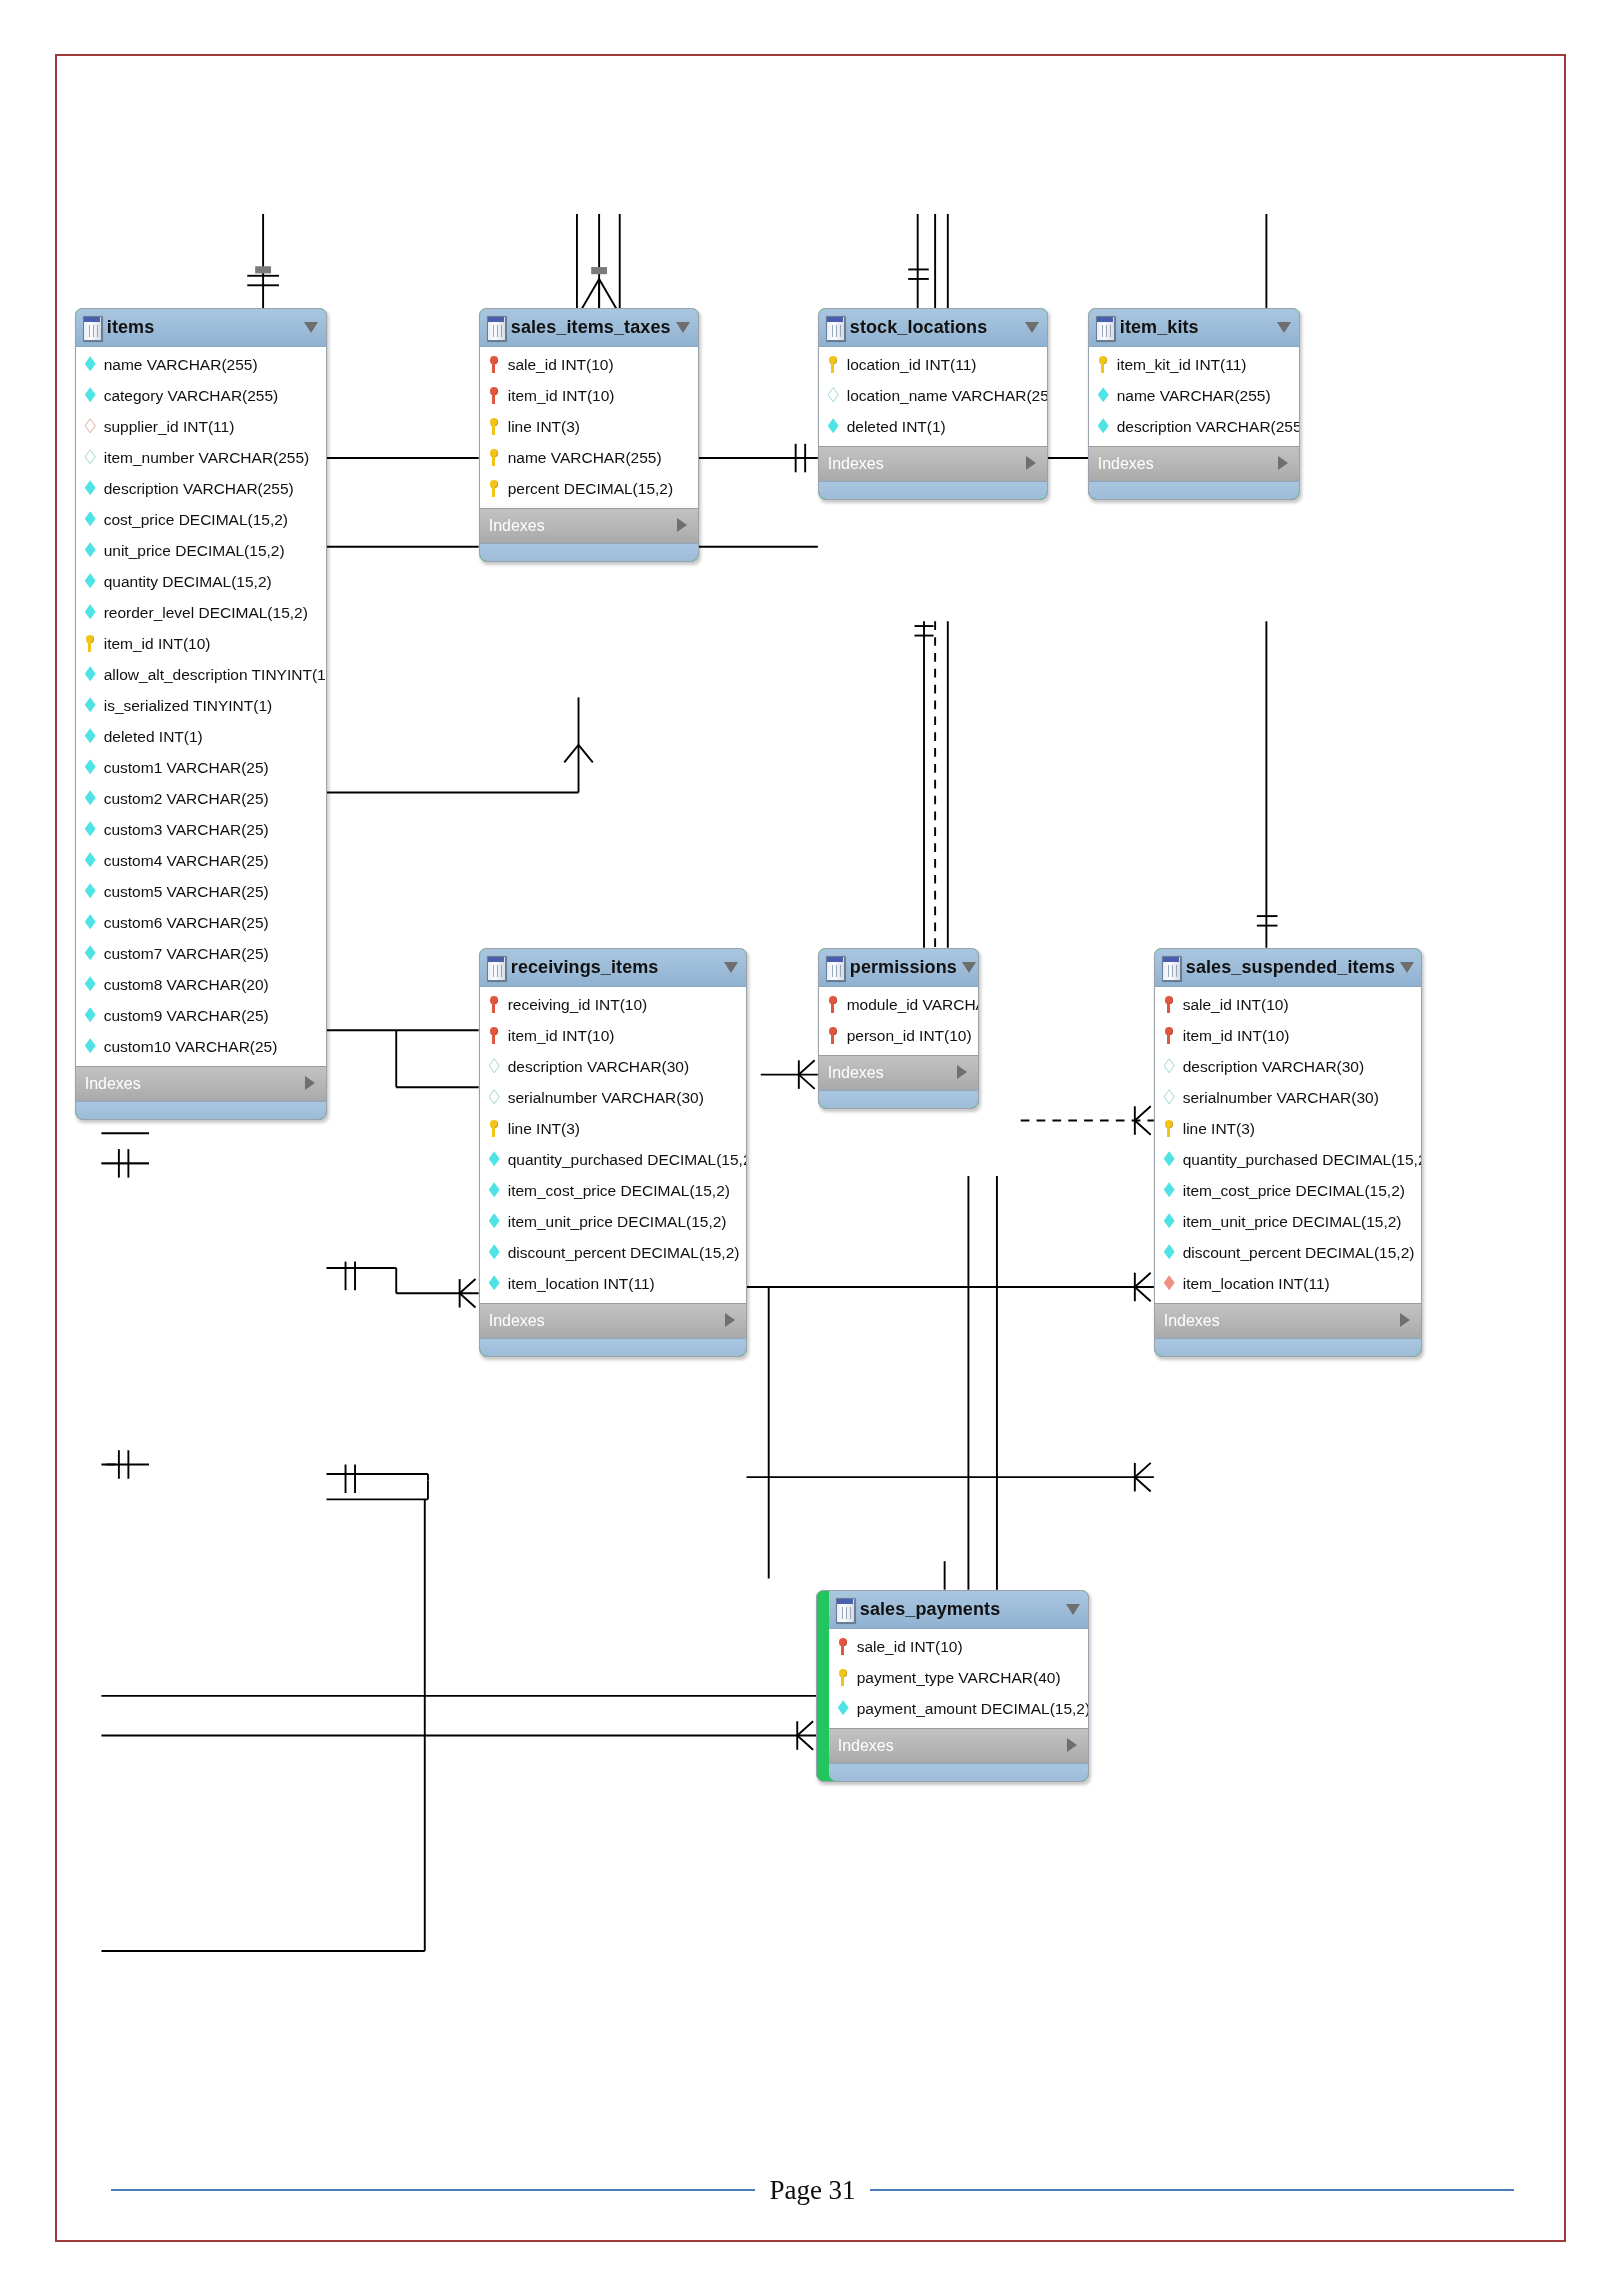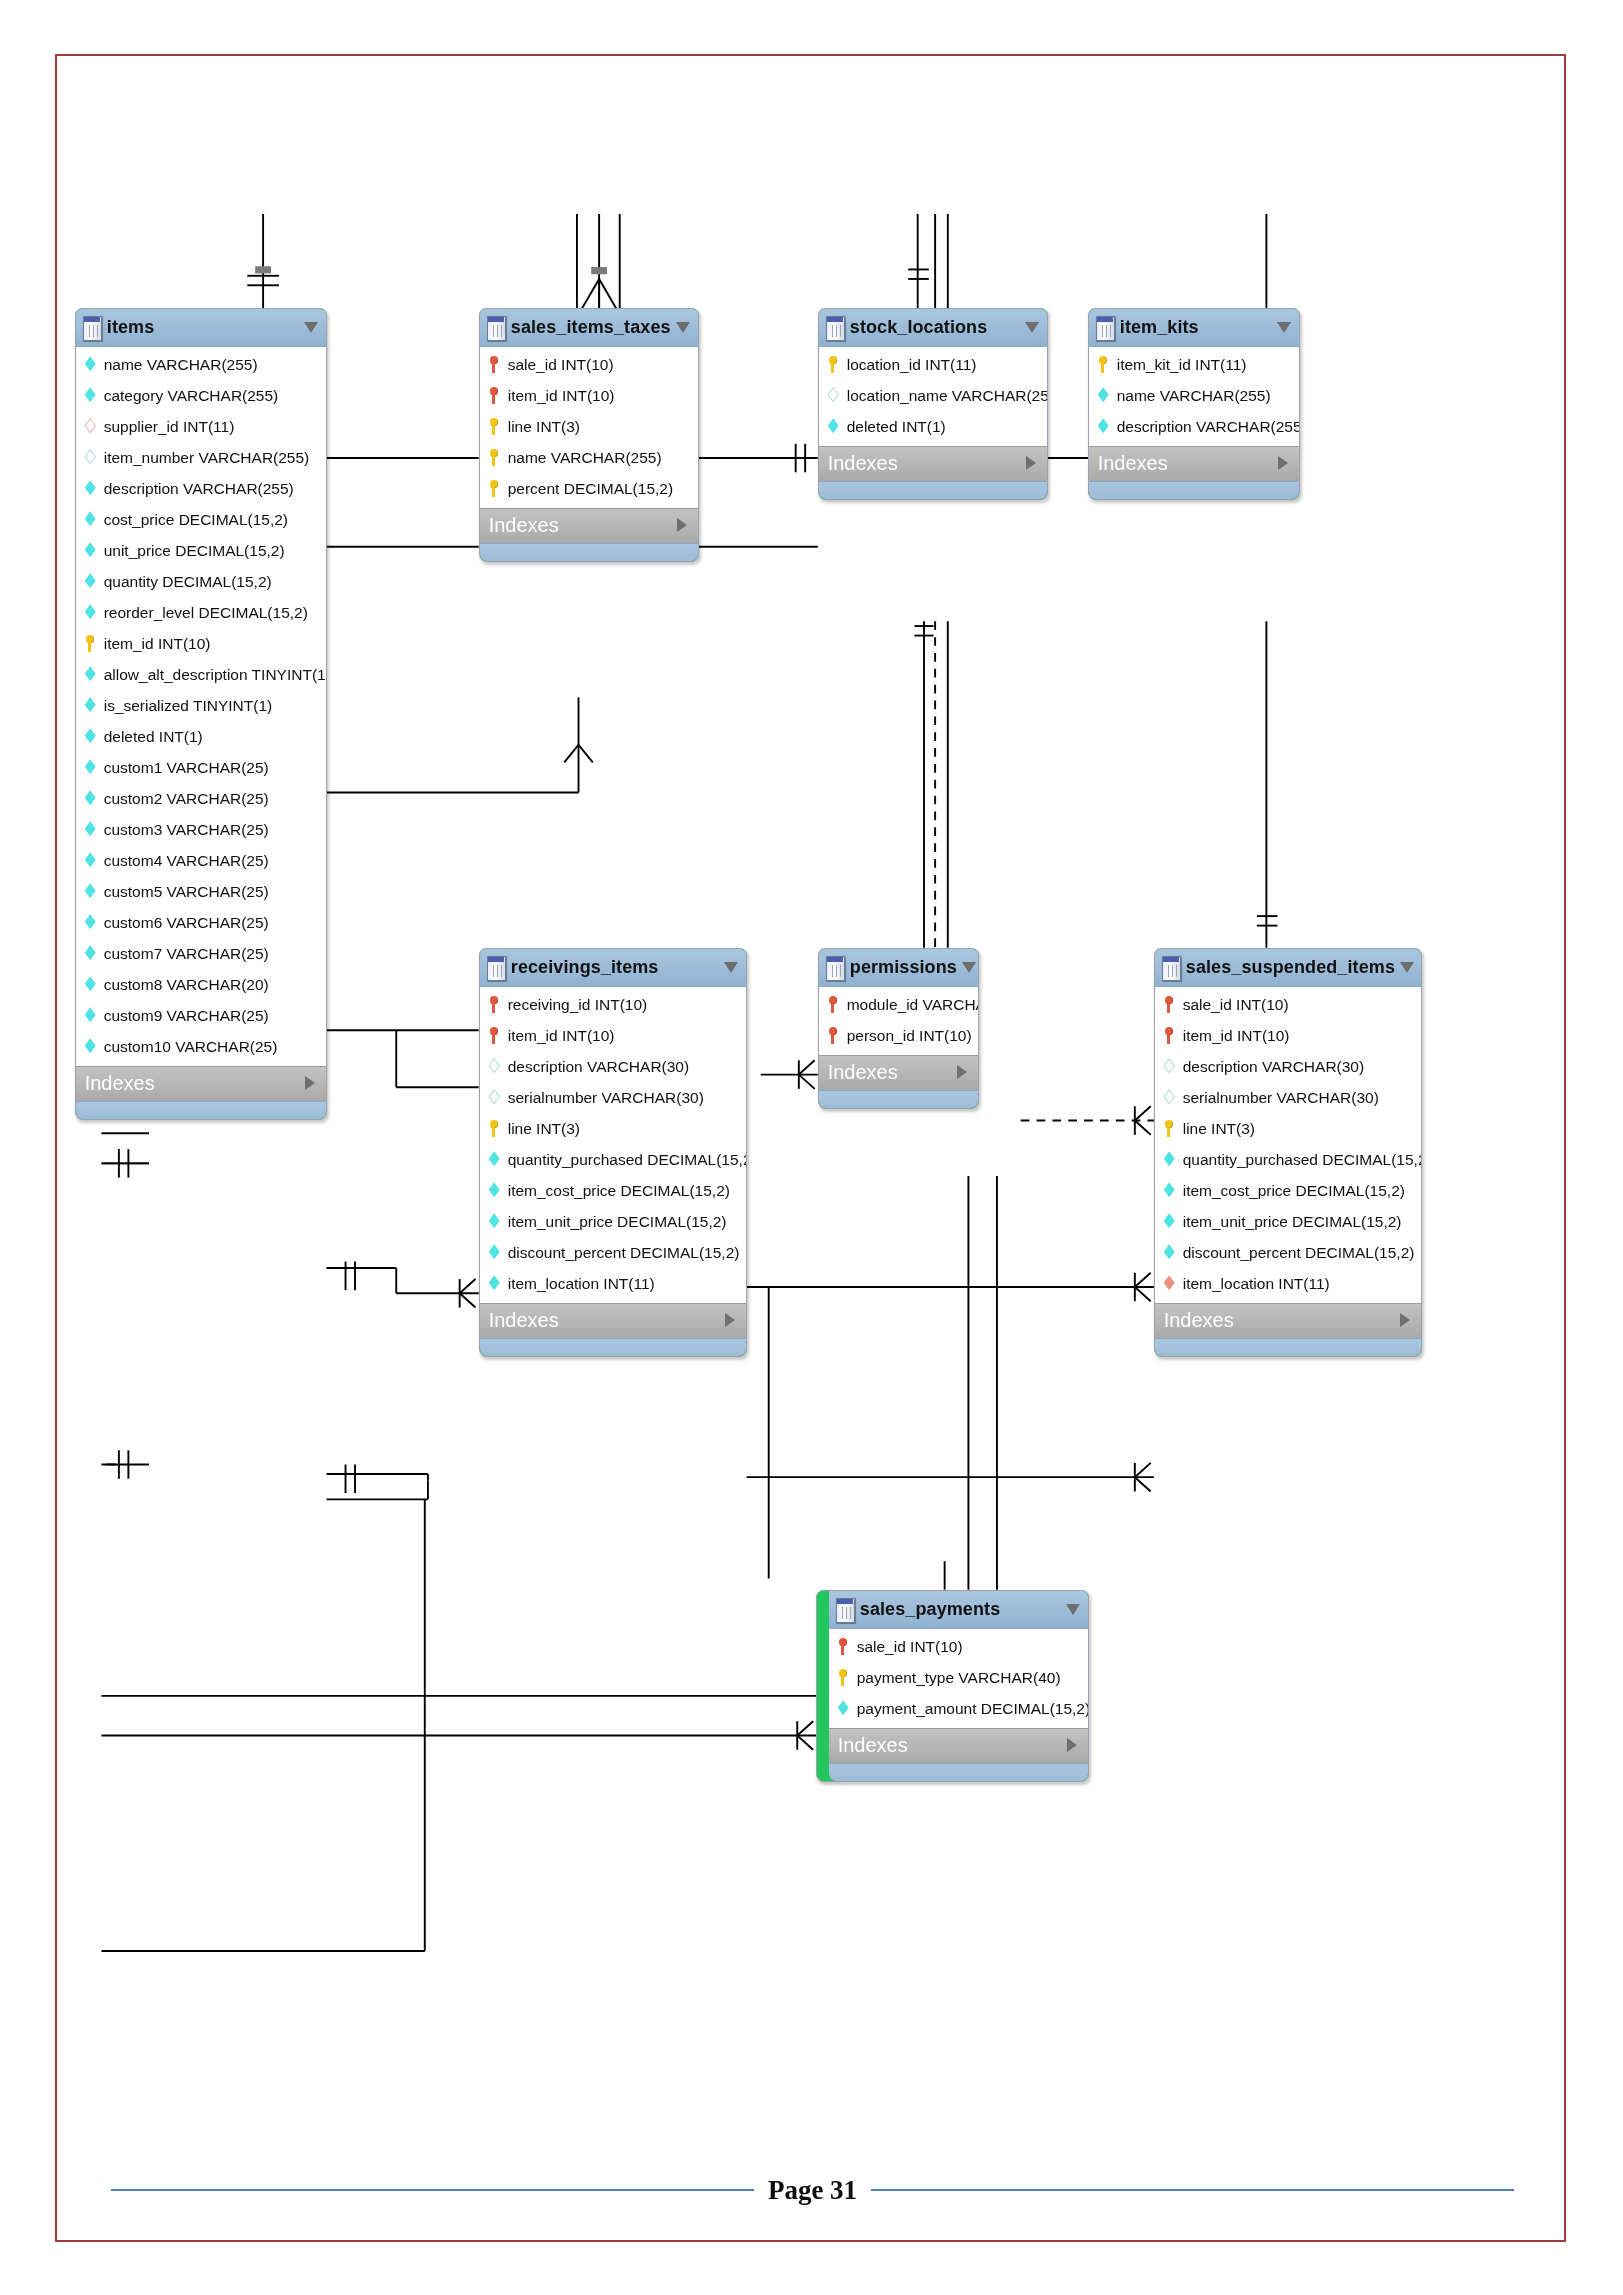--- a/index.html
+++ b/index.html
@@ -128,21 +128,21 @@
   .d-red::before{background:#ef9181;}
   
   .tbl-indexes{
     position:relative;
     height:34px;
     background:linear-gradient(to bottom,#c2c2c2 0%,#b4b4b4 60%,#a9a9a9 100%);
     border-top:0.8px solid #9b9b9b;
     display:flex;align-items:center;
     padding-left:8.7px;
   }
-  .idx-label{font-size:20px;color:#ffffff;font-weight:normal;}
+  .idx-label{font-size:16px;color:#ffffff;font-weight:normal;}
   .idx-arrow{
     position:absolute;right:11px;top:50%;margin-top:-7.1px;
     width:0;height:0;
     border-top:7.1px solid transparent;
     border-bottom:7.1px solid transparent;
     border-left:10.3px solid #6f6f6f;
   }
   .tbl-foot{
     height:17.4px;
     background:linear-gradient(to bottom,#a9c6e0,#9dbcd8);
@@ -150,21 +150,21 @@
     border-radius:0 0 7.1px 7.1px;
   }
   
   #pg-footer{
     position:absolute;left:111px;top:2166px;width:1403px;height:48px;
     display:flex;align-items:center;justify-content:center;
   }
   #pg-footer .rule{flex:1 1 auto;height:1.6px;background:#4a7ebb;}
   #pg-footer .pgnum{
     font-family:"Liberation Serif",serif;
-    font-size:27px;font-weight:bold;color:#0d0d0d;
+    font-size:27px;font-weight:normal;color:#0d0d0d;
     padding:0 14.3px;white-space:nowrap;
   }
   svg#wires{position:absolute;left:0;top:0;width:1623px;height:2295px;pointer-events:none;}
   svg#wires line,svg#wires path,svg#wires polyline{stroke:#000;stroke-width:2.4;fill:none;}
   svg#wires .dash{stroke-dasharray:11 9;}
 </style>
 </head>
 <body>
 
 <div id="canvas">

